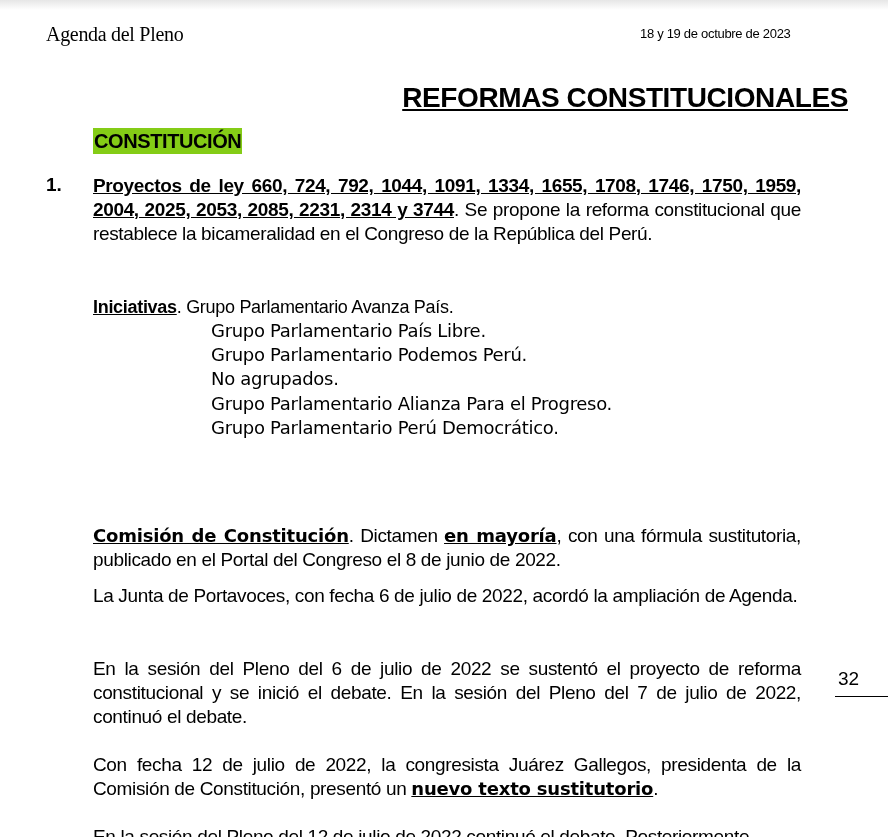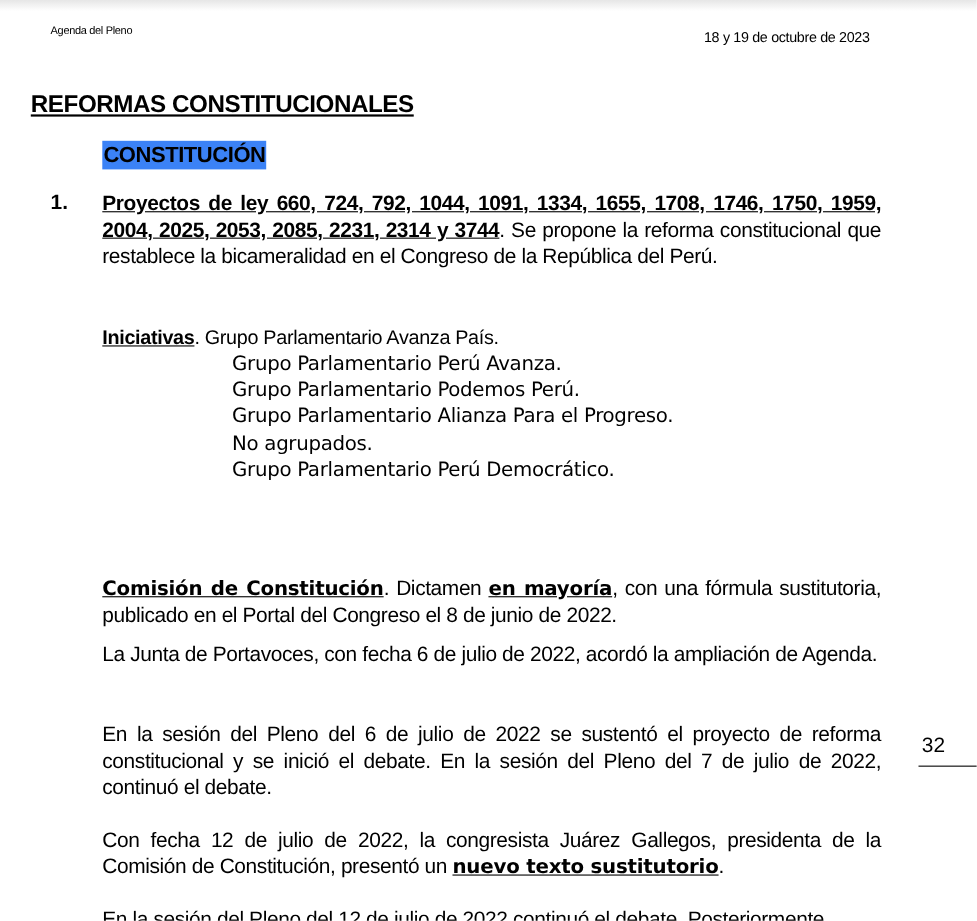--- a/index.html
+++ b/index.html
@@ -17,50 +17,49 @@
     }
     .top-shade {
       position: absolute;
       left: 0; top: 0;
       width: 888px; height: 10px;
       background: linear-gradient(#e6e6e6, #ffffff);
     }
     .header-left {
       position: absolute;
       left: 46px; top: 23px;
-      font-family: Liberation Sans, sans-serif;
-      font-size: 10px;
+      font-family: Liberation Serif, serif;
+      font-size: 20px;
       letter-spacing: -0.3px;
     }
     .header-right {
       position: absolute;
       left: 640px; top: 26px;
       font-family: "Liberation Sans", sans-serif;
       font-size: 13px;
       letter-spacing: -0.3px;
     }
     .main-title {
       position: absolute;
       left: 0; width: 848px;
       top: 82px;
-      text-align: left;
+      text-align: right;
       font-family: "Liberation Sans", sans-serif;
       font-weight: bold;
-      font-size: 22px;
+      font-size: 28px;
       text-decoration: underline;
       letter-spacing: -0.4px;
-      padding-left: 28px;
     }
     .section-title {
       position: absolute;
       left: 93px; top: 128px;
       font-family: "Liberation Sans", sans-serif;
       font-weight: bold;
       font-size: 20px;
-      background: #3b82f6;
+      background: #84cc16;
       padding: 0 1px;
       letter-spacing: -0.4px;
       line-height: 26px;
     }
     .item-number {
       position: absolute;
       left: 46px; top: 174px;
       font-family: "Liberation Sans", sans-serif;
       font-weight: bold;
       font-size: 19px;
@@ -126,24 +125,24 @@
 <div class="item-number">1.</div>
 
 <div class="block" style="top:174px;">
   <span class="bu">Proyectos de ley 660, 724, 792, 1044, 1091, 1334, 1655, 1708, 1746, 1750, 1959, 2004, 2025, 2053, 2085, 2231, 2314 y 3744</span><span>. Se propone la reforma constitucional que restablece la bicameralidad en el Congreso de la República del Perú.</span>
 </div>
 
 <div class="init-label">
   <span class="bu">Iniciativas</span><span>. </span><span>Grupo Parlamentario Avanza País.</span>
 </div>
 <ul class="init-list">
-  <li>Grupo Parlamentario Perú Avanza.</li>
+  <li>Grupo Parlamentario País Libre.</li>
   <li>Grupo Parlamentario Podemos Perú.</li>
+  <li>No agrupados.</li>
   <li>Grupo Parlamentario Alianza Para el Progreso.</li>
-  <li>No agrupados.</li>
   <li>Grupo Parlamentario Perú Democrático.</li>
 </ul>
 
 <div class="block" style="top:508px;margin-top:16px;">
   <span class="bu vb">Comisión de Constitución</span><span>. Dictamen </span><span class="bu vb">en mayoría</span><span>, con una fórmula sustitutoria, publicado en el Portal del Congreso el 8 de junio de 2022.</span>
 </div>
 
 <div class="block" style="top:584px;">La Junta de Portavoces, con fecha 6 de julio de 2022, acordó la ampliación de Agenda.</div>
 
 <div class="block" style="top:657px;">En la sesión del Pleno del 6 de julio de 2022 se sustentó el proyecto de reforma constitucional y se inició el debate. En la sesión del Pleno del 7 de julio de 2022, continuó el debate.</div>

